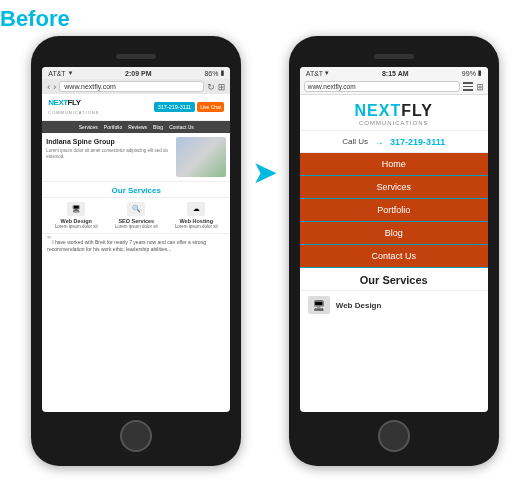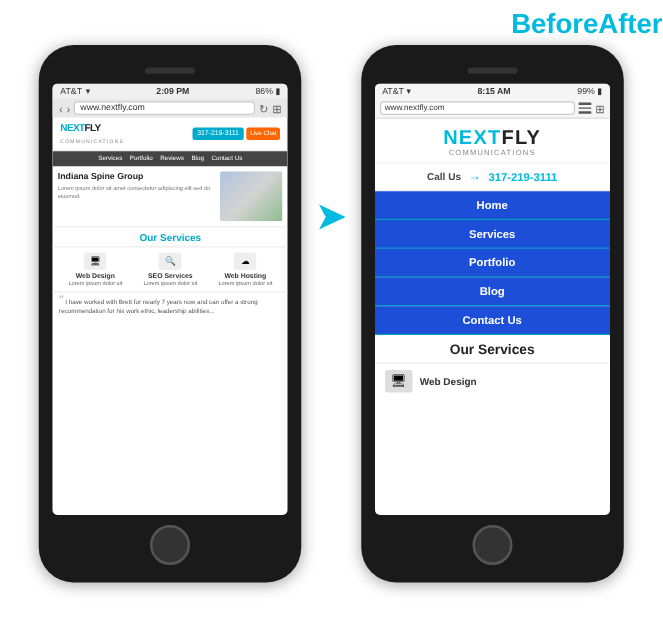--- a/index.html
+++ b/index.html
@@ -12,21 +12,21 @@
       display: flex;
       flex-direction: column;
       align-items: center;
       justify-content: flex-start;
     }
 
     
     .header-row {
       display: flex;
       width: 100%;
-      justify-content: flex-end;
+      justify-content: space-between;
       align-items: center;
       padding: 6px 0 4px 0;
     }
     .header-label {
       font-size: 22px;
       font-weight: bold;
       color: #00badf;
     }
 
     
@@ -317,38 +317,38 @@
       align-items: center;
       justify-content: center;
       gap: 6px;
       padding: 5px;
       background: #fff;
       border-bottom: 1px solid #eee;
     }
     .after-call-label {
       font-size: 8px;
       color: #444;
-      font-weight: bold;
+      font-weight: normal;
     }
     .after-call-arrow {
       color: #00badf;
       font-size: 10px;
     }
     .after-call-number {
       font-size: 9px;
       font-weight: bold;
       color: #00badf;
     }
     .after-nav-item {
-      background: #1d4ed8;
+      background: #c2410c;
       color: #fff;
       text-align: center;
       padding: 6px 0;
       font-size: 9px;
-      font-weight: 700;
+      font-weight: 400;
       border-bottom: 1px solid #009dbd;
       cursor: pointer;
     }
     .after-services-title {
       text-align: center;
       font-size: 11px;
       font-weight: bold;
       color: #222;
       padding: 6px 0 4px 0;
     }
@@ -373,21 +373,20 @@
       font-size: 8px;
       font-weight: bold;
       color: #333;
     }
   </style>
 </head>
 <body>
 
 <div class="header-row">
   <span class="header-label">Before</span>
-  <span class="header-label">After</span>
 </div>
 
 <div class="phones-row">
 
   <div class="phone">
     <div class="phone-speaker"></div>
     <div class="phone-screen">
 
       <div class="status-bar">
         <div class="status-bar-left">

